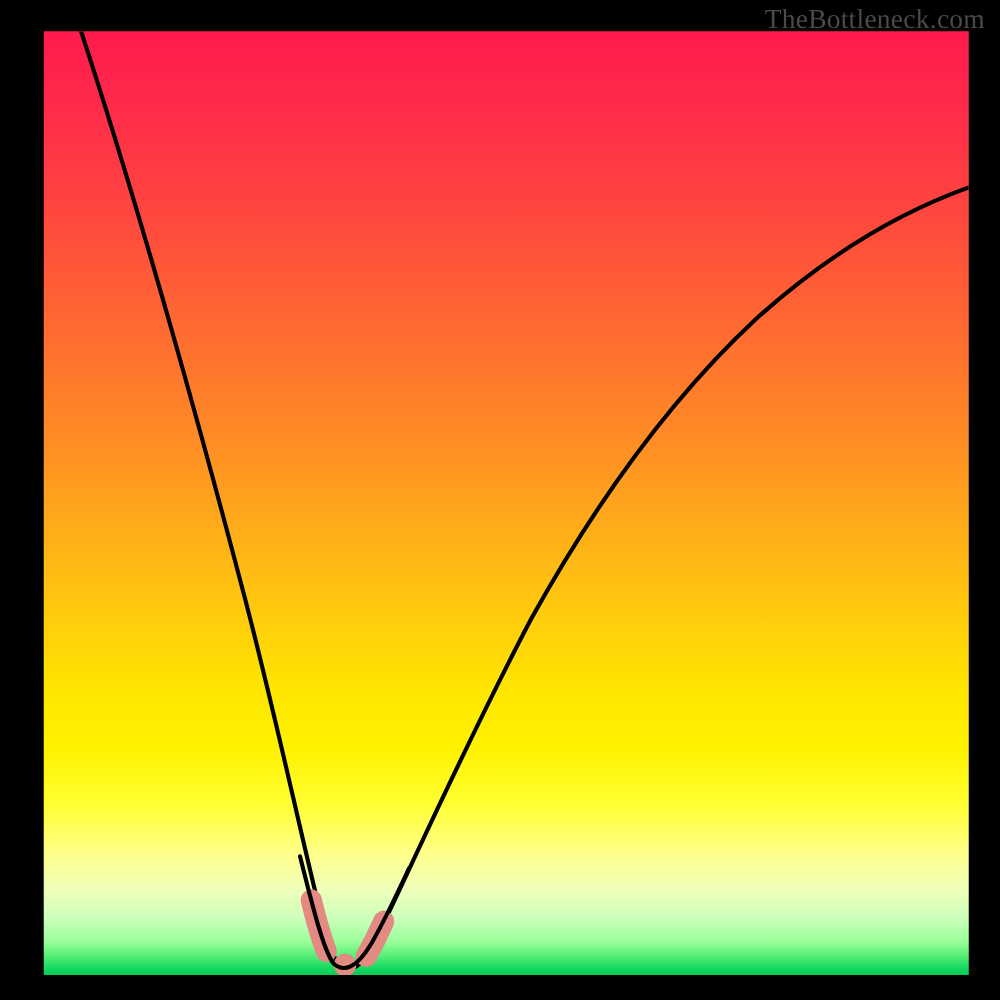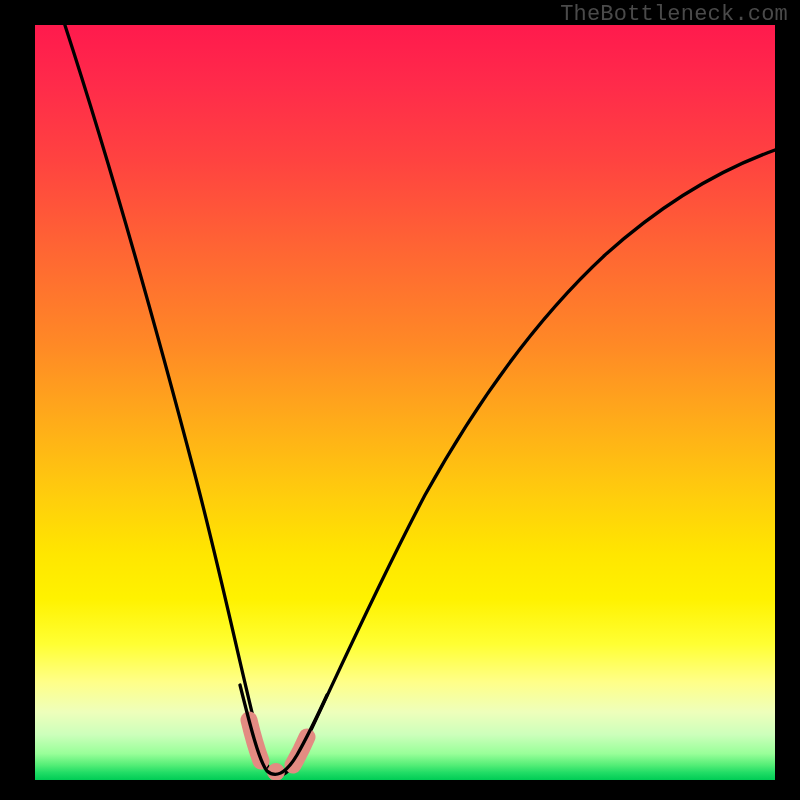--- a/index.html
+++ b/index.html
@@ -34,21 +34,21 @@
       #55ee77 98%,
       #22dd66 99%,
       #00cc55 100%
     );
     overflow: hidden;
   }
   .watermark {
     position: absolute;
     top: 2px;
     right: 12px;
-    font-family: Liberation Mono, monospace;
+    font-family: Liberation Serif, serif;
     font-size: 22px;
     font-weight: 500;
     color: #4a4a4a;
     letter-spacing: 0.2px;
   }
   svg.curve-layer {
     position: absolute;
     left: 0; top: 0;
     width: 740px; height: 755px;
   }

